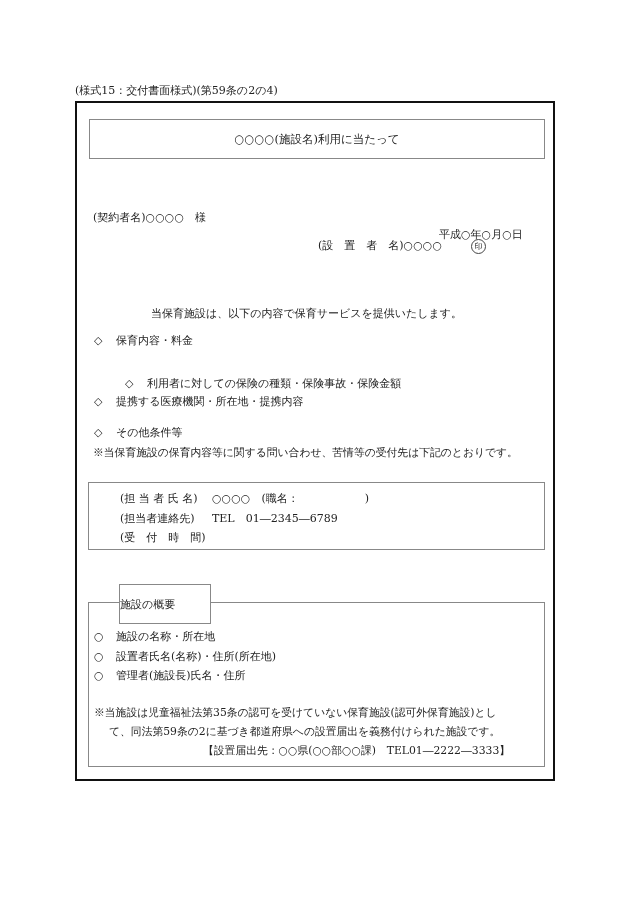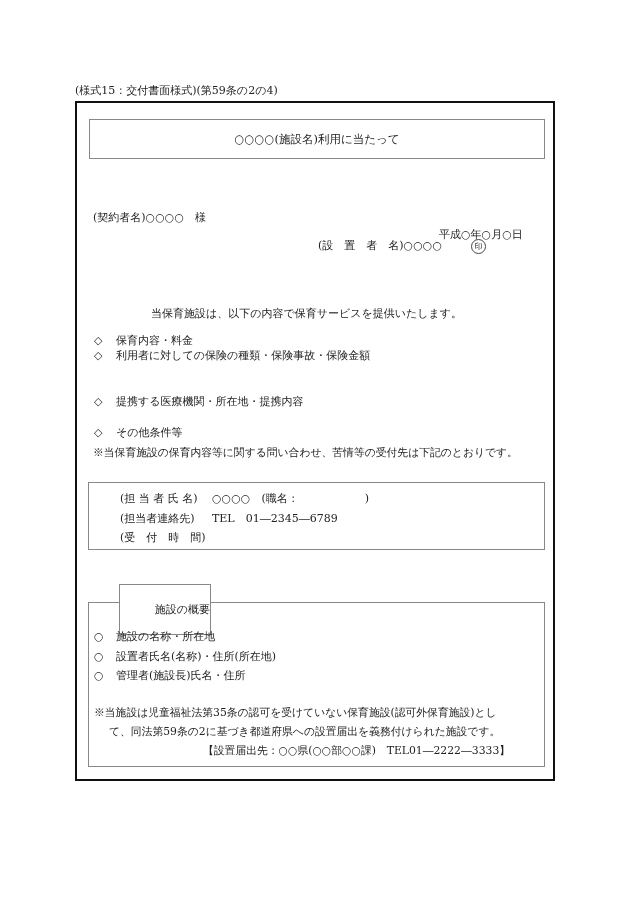--- a/index.html
+++ b/index.html
@@ -9,23 +9,23 @@
   .caption { left: 75px; top: 83px; font-size: 11px; }
   .outer { position: absolute; left: 75px; top: 101px; width: 480px; height: 680px;
            border: 2px solid #111; box-sizing: border-box; }
   .title-box { position: absolute; left: 89px; top: 119px; width: 456px; height: 40px;
                border: 1px solid #888; box-sizing: border-box;
                display: flex; align-items: center; justify-content: center; font-size: 11.5px; }
   .contact-box { position: absolute; left: 88px; top: 482px; width: 457px; height: 68px;
                  border: 1px solid #888; box-sizing: border-box; }
   .overview-box { position: absolute; left: 88px; top: 602px; width: 457px; height: 165px;
                   border: 1px solid #888; box-sizing: border-box; }
-  .overview-tab { position: absolute; left: 119px; top: 584px; width: 92px; height: 51px;
+  .overview-tab { position: absolute; left: 119px; top: 584px; width: 92px; height: 40px;
                   border: 1px solid #888; background: #fff; box-sizing: border-box;
-                  display: flex; align-items: center; justify-content: flex-end; font-size: 11px; }
+                  display: flex; align-items: center; justify-content: flex-start; font-size: 11px; }
   .seal { display: inline-block; width: 13px; height: 13px; border: 1px solid #444; border-radius: 50%;
           font-size: 8px; line-height: 13px; text-align: center; vertical-align: middle; }
   .bullet-row { position: absolute; left: 94px; font-size: 11px; }
   .bullet-row .mark { display: inline-block; width: 22px; }
   .contact-row { position: absolute; left: 120px; font-size: 11px; }
   .contact-row .lbl { display: inline-block; width: 92px; }
 </style>
 </head>
 <body>
 
@@ -45,21 +45,21 @@
   <span>(設　置　者　名)○○○○</span>
   <span style="display:inline-block; width:22px;"></span>
   <span class="seal">印</span>
 </div>
 
 <div class="abs" style="left:151px; top:270px;margin-top:36px;">当保育施設は、以下の内容で保育サービスを提供いたします。</div>
 
 <div class="bullet-row" style="top:333px;">
   <span class="mark">◇</span><span>保育内容・料金</span>
 </div>
-<div class="bullet-row" style="top:348px;">
+<div class="bullet-row" style="top:376px;margin-left:31px;">
   <span class="mark">◇</span><span>利用者に対しての保険の種類・保険事故・保険金額</span>
 </div>
 <div class="bullet-row" style="top:394px;">
   <span class="mark">◇</span><span>提携する医療機関・所在地・提携内容</span>
 </div>
 <div class="bullet-row" style="top:425px;">
   <span class="mark">◇</span><span>その他条件等</span>
 </div>
 
 <div class="abs" style="left:93px; top:446px; font-size:10.8px;">※当保育施設の保育内容等に関する問い合わせ、苦情等の受付先は下記のとおりです。</div>

